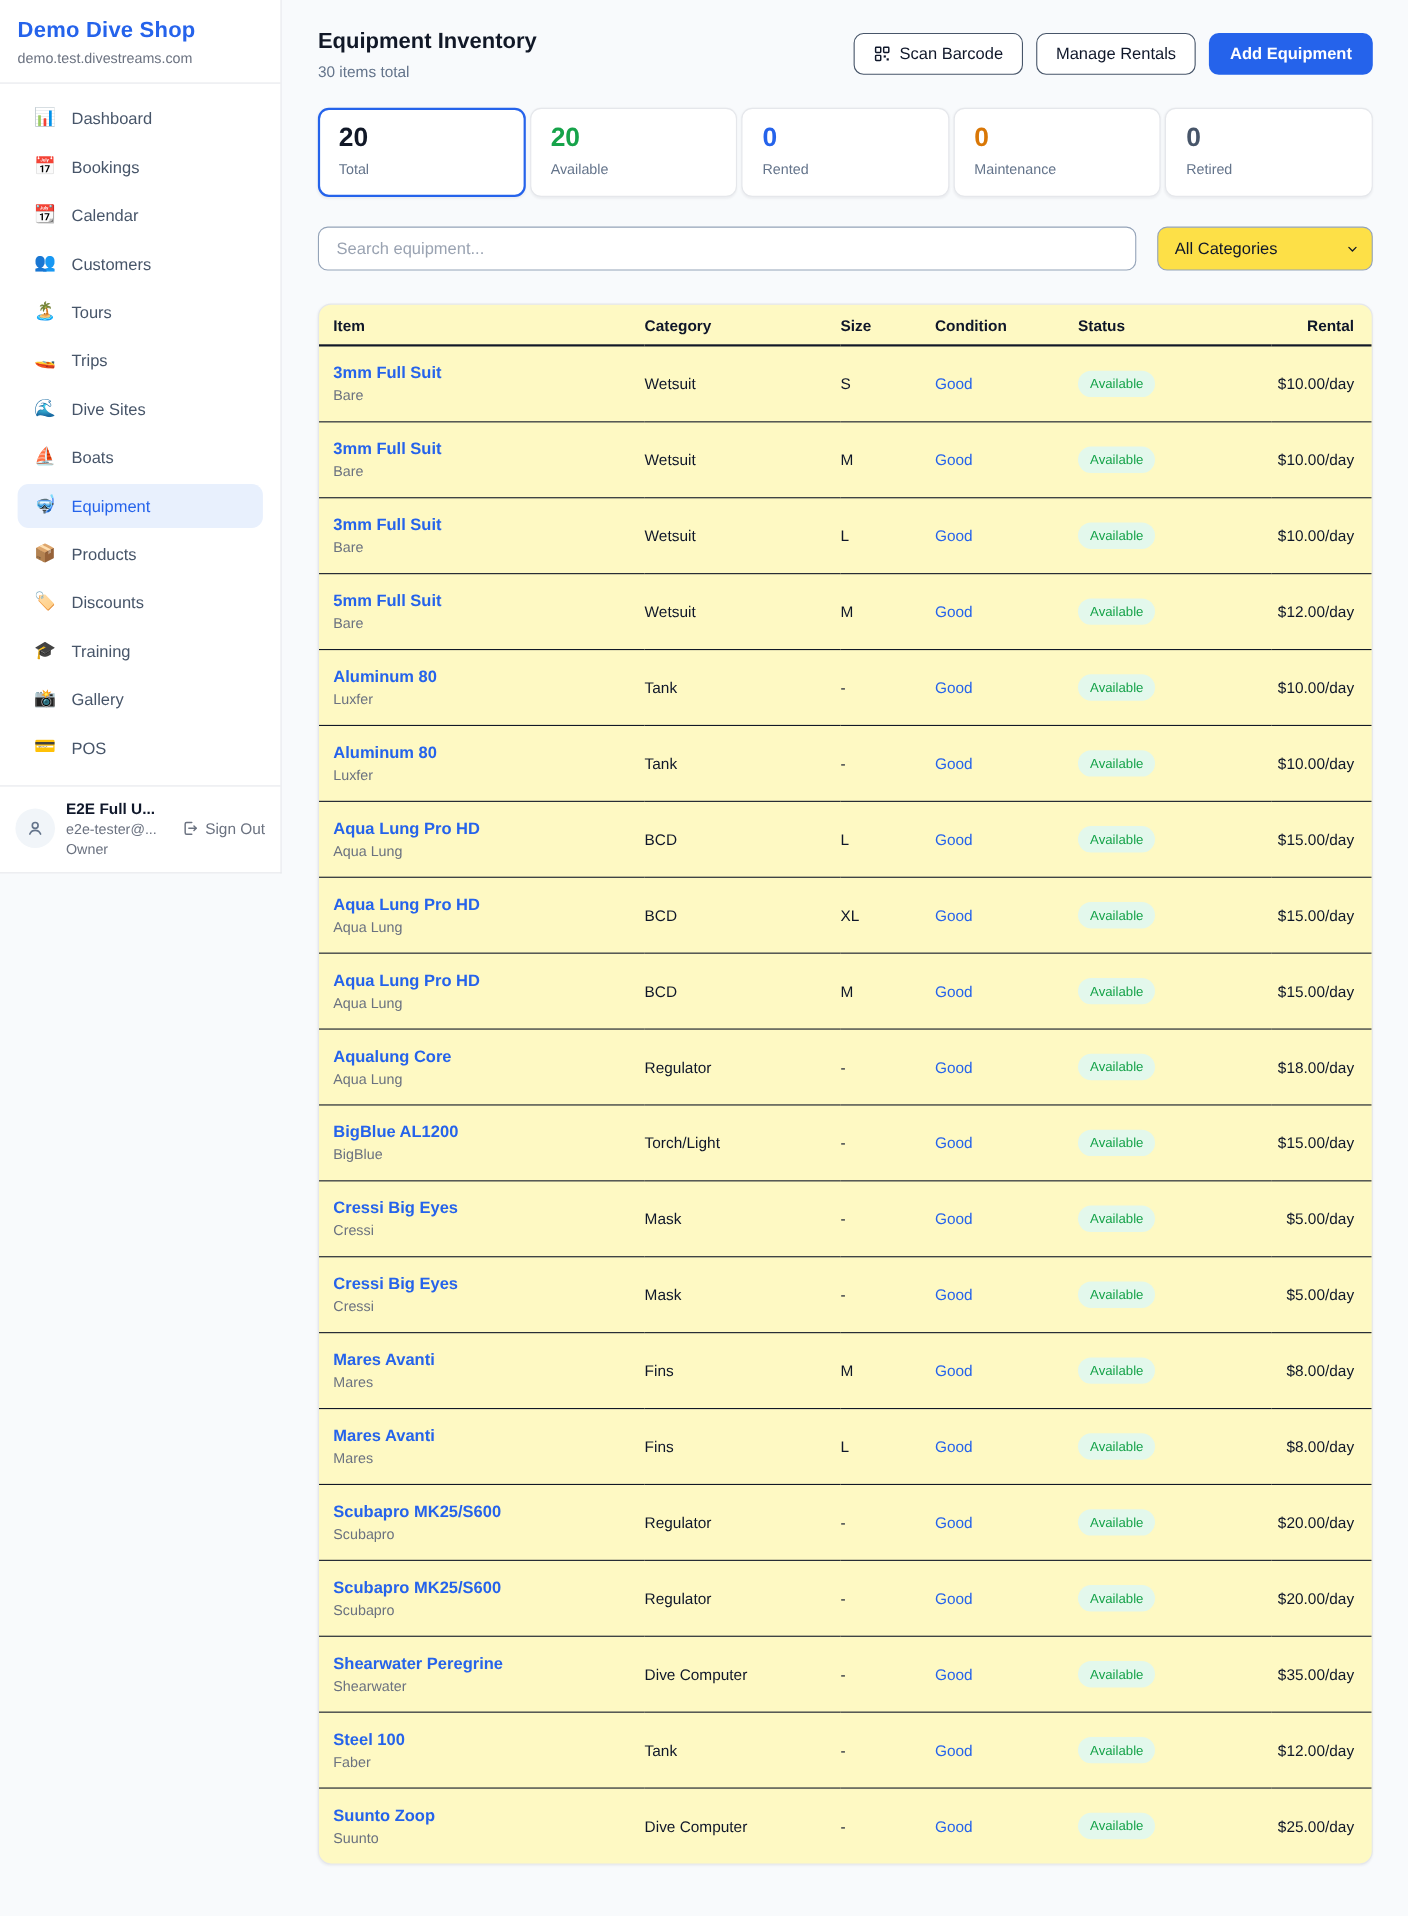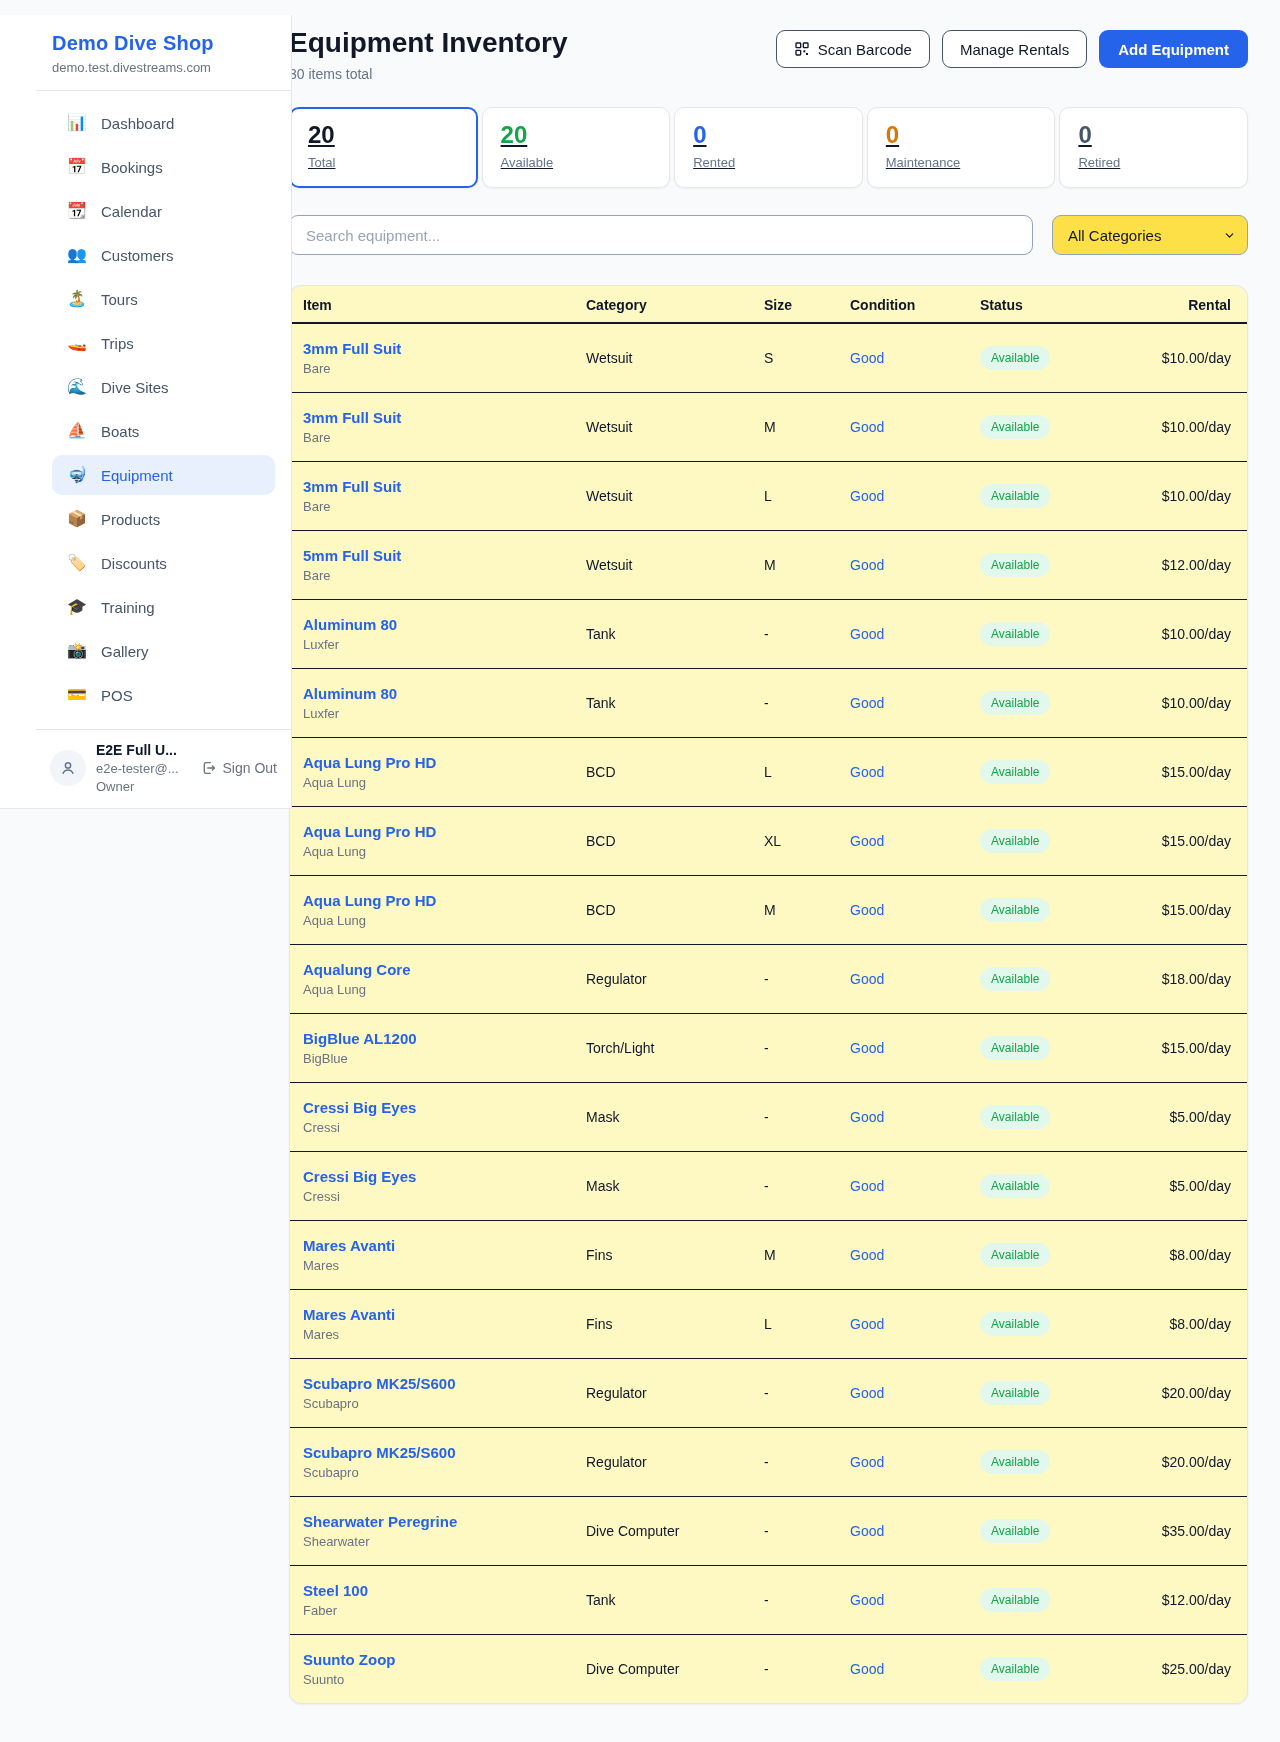--- a/index.html
+++ b/index.html
@@ -8,25 +8,24 @@
     height: 1742px;
     background: #f8fafc;
     font-family: "Liberation Sans", sans-serif;
     color: #0f172a;
     position: relative;
     overflow: hidden;
   }
 
   
   .sidebar {
-    position: absolute; left: 0; top: 15px; width: 292px;
+    position: absolute; left: 0; top: 0; width: 256px;
     background: #fff;
     border-right: 1px solid #e5e7eb;
     border-bottom: 1px solid #e5e7eb;
-    padding-left: 36px;
   }
   .brand-block { padding: 17px 24px 15px 16px; border-bottom: 1px solid #e5e7eb; }
   .brand-title { font-size: 20px; font-weight: bold; color: #2563eb; letter-spacing: .2px; }
   .brand-domain { font-size: 13px; color: #6b7280; margin-top: 5px; }
   .nav { padding: 12px 16px 10px 16px; }
   .nav-item {
     display: flex; align-items: center; gap: 13px;
     padding: 10px 14px; border-radius: 10px;
     font-size: 15px; color: #475569; cursor: pointer;
     margin-bottom: 4px; height: 40px;
@@ -48,34 +47,34 @@
   .user-role { font-size: 13px; color: #6b7280; margin-top: 3px; }
   .signout {
     display: flex; align-items: center; gap: 6px;
     color: #6b7280; font-size: 14px; cursor: pointer; flex: none;
   }
 
   
   .main { margin-left: 256px; padding: 27px 32px 0 33px; }
 
   .page-header { display: flex; justify-content: space-between; align-items: flex-start; }
-  .page-title { font-size: 28px; font-weight: bold; color: #111827; }
+  .page-title { font-size: 20px; font-weight: bold; color: #111827; }
   .page-subtitle { font-size: 14px; color: #64748b; margin-top: 7px; }
   .header-actions { display: flex; gap: 12px; align-items: center; margin-top: 3px; }
   .btn {
     height: 38px; border-radius: 9px; font-size: 15px;
     display: inline-flex; align-items: center; gap: 8px;
     padding: 0 17px; cursor: pointer; background: #fff;
     border: 1px solid #475569; color: #0f172a;
     font-family: "Liberation Sans", sans-serif;
   }
   .btn-primary { background: #2563eb; border: none; color: #fff; font-weight: 600; padding: 0 19px; }
 
   
-  .stats-row { display: flex; gap: 4px; margin-top: 25px; text-decoration: underline; }
+  .stats-row { display: flex; gap: 4px; margin-top: 25px; }
   .stat-card {
     flex: 1; background: #fff; border: 1px solid #e5e7eb; border-radius: 10px;
     padding: 14px 18px; height: 81px; box-shadow: 0 1px 2px rgba(15,23,42,.05);
     cursor: pointer;
   }
   .stat-card.active { border: 2px solid #2563eb; padding: 13px 17px; }
   .stat-value { font-size: 24px; font-weight: bold; line-height: 1.1; }
   .stat-label { font-size: 13px; color: #64748b; margin-top: 7px; }
 
   

